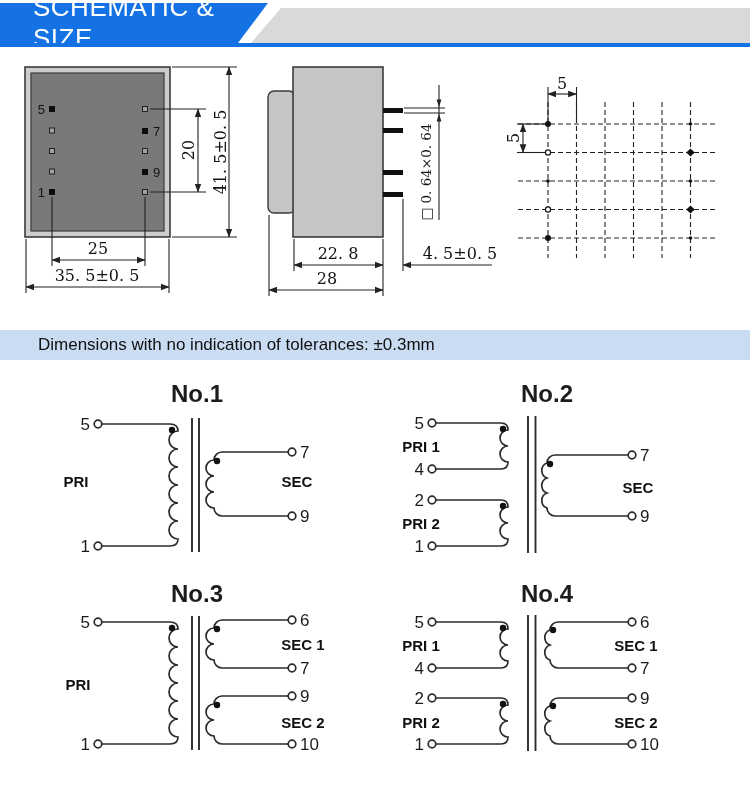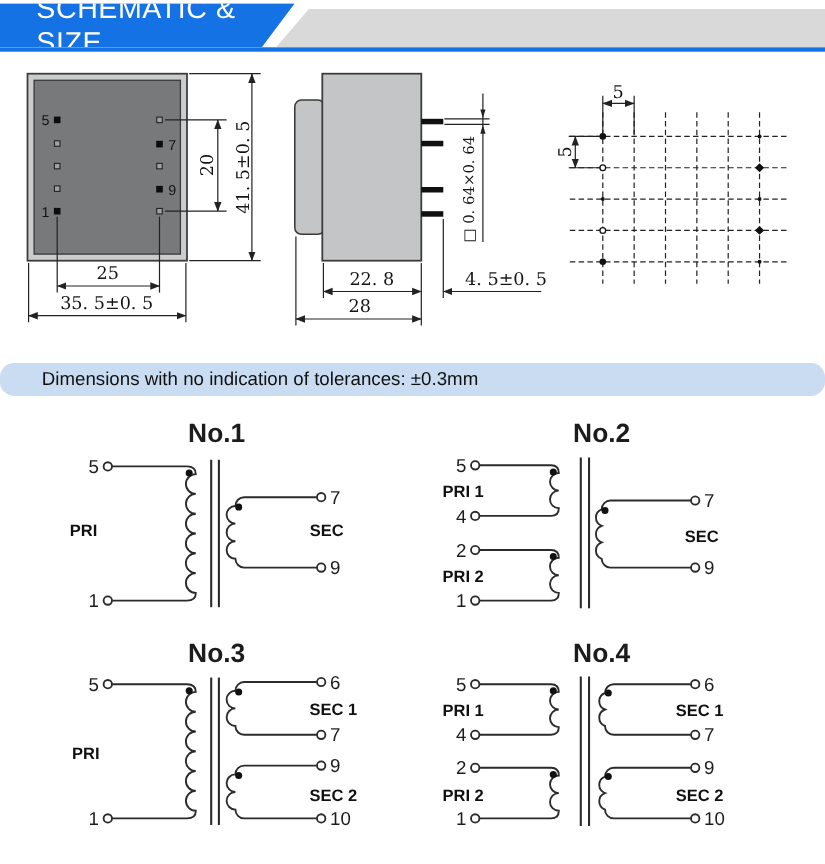--- a/index.html
+++ b/index.html
@@ -10,21 +10,21 @@
   .hdr-gray{position:absolute;top:8px;left:0;width:750px;height:35px;background:#d9d9d9;
             clip-path:polygon(281px 0,100% 0,100% 100%,251px 100%);}
   .hdr-blue{position:absolute;top:3px;left:0;width:268px;height:40px;background:#1472e4;
             clip-path:polygon(0 0,268px 0,238px 100%,0 100%);
             display:flex;align-items:center;box-sizing:border-box;padding-left:33px;}
   .hdr-blue span{color:#ffffff;font-size:26px;letter-spacing:.5px;font-weight:400;}
   .hdr-line{position:absolute;top:43px;left:0;width:750px;height:4px;background:#1472e4;}
   
   .tol-bar{position:absolute;top:330px;left:0;width:750px;height:30px;background:#c9dcf2;
            display:flex;align-items:center;box-sizing:border-box;padding-left:38px;
-           font-size:17px;color:#101010;border-radius:13px;}
+           font-size:17px;color:#101010;}
   svg{position:absolute;left:0;}
   .svg-top{top:55px;}
   .svg-sch{top:375px;}
   
   text{fill:#141414;}
   .dim{font-family:"DejaVu Serif","Liberation Serif",serif;font-size:16px;}
   .dim-sm{font-family:"DejaVu Serif","Liberation Serif",serif;font-size:13.5px;}
   .facelbl{font-family:"Liberation Sans",sans-serif;font-size:13px;}
   .sch-title{font-size:24px;font-weight:700;fill:#1c1c1c;}
   .pinnum{font-size:17px;fill:#1c1c1c;}

